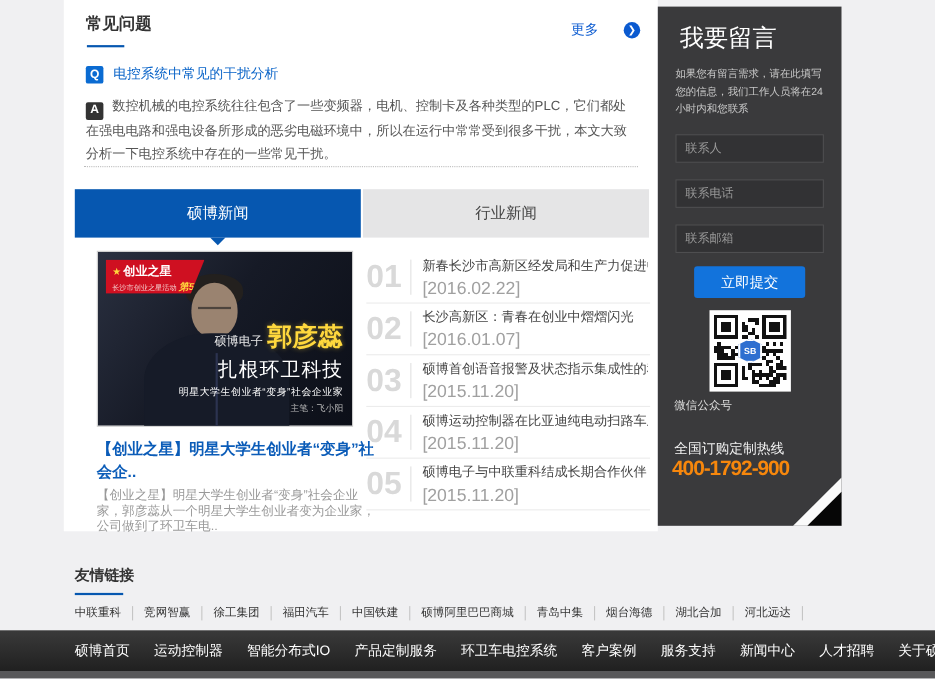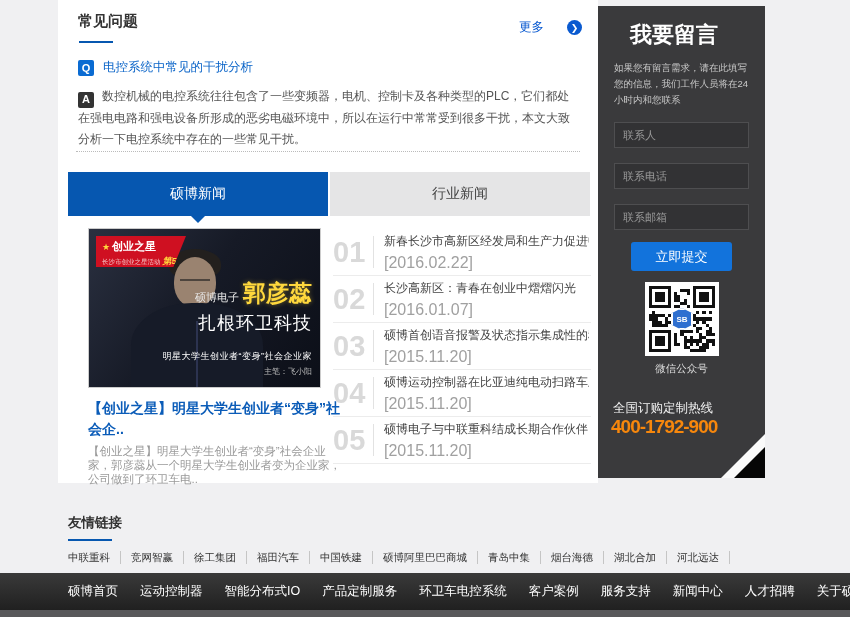--- a/index.html
+++ b/index.html
@@ -40,46 +40,46 @@
   .ph-zip{position:absolute;left:107px;top:92px;width:2px;height:70px;background:#2c3350}
   .ribbon{position:absolute;left:7px;top:7px;width:90px;height:31px;background:#cf1021;clip-path:polygon(0 0,100% 0,86% 100%,0 100%);color:#fff;padding:3px 6px}
   .r1{font-size:11px;font-weight:bold;color:#fff;white-space:nowrap}
   .r1 .star{color:#ffd83d;margin-right:2px;font-size:9px}
   .r2{font-size:6.5px;color:#f3c6c6;white-space:nowrap;margin-top:1px}
   .r2 em{color:#ffd83d;font-style:italic;font-size:9px;font-weight:bold;margin-left:2px}
   .ph-text{position:absolute;right:8px;bottom:10px;text-align:right;color:#fff}
   .ph-text .brand{font-size:11px;color:#e8e8e8;margin-right:4px}
   .ph-text .pname{font-size:23px;font-weight:bold;color:#ffd83d;text-shadow:0 0 5px rgba(255,216,61,.45)}
   .ph-text .l2{font-size:18px;font-weight:normal;letter-spacing:1px;margin-top:2px}
-  .ph-text .l3{font-size:9px;margin-top:15px;letter-spacing:.5px}
+  .ph-text .l3{font-size:9px;margin-top:2px;letter-spacing:.5px}
   .ph-text .l4{font-size:8px;color:#b9b9b9;margin-top:3px}
   .ftitle{position:absolute;left:30px;top:398px;width:254px;font-size:14px;font-weight:bold;color:#0b5cb8;line-height:21px;cursor:pointer}
   .fexcerpt{position:absolute;left:30px;top:444px;width:256px;font-size:11.5px;color:#999;line-height:14px}
 
   
   .nlist{position:absolute;left:275px;top:229px;width:258px;list-style:none}
   .nlist li{display:flex;align-items:center;height:47px;border-bottom:1px solid #ececec;cursor:pointer}
   .num{width:40px;font-size:29px;font-weight:bold;color:#d9d9d9;line-height:1;flex:none}
   .vdiv{width:1px;height:32px;background:#e2e2e2;margin-right:10px;flex:none}
   .ntxt{min-width:0}
   .ntitle{font-size:12px;color:#444;white-space:nowrap;overflow:hidden;max-width:205px}
   .ndate{font-size:16px;color:#a0a0a0;margin-top:4px}
 
   
   .side{position:absolute;left:598px;top:6px;width:167px;height:472px;background:var(--side-bg)}
-  .stitle{position:absolute;left:32px;top:14px;font-size:22px;color:#fff;font-weight:bold}
+  .stitle{position:absolute;left:20px;top:14px;font-size:22px;color:#fff;font-weight:normal}
   .sdesc{position:absolute;left:16px;top:54px;width:137px;font-size:9.5px;color:#c9c9c9;line-height:16px}
   .sinput{position:absolute;left:16px;width:135px;height:26px;background:#323234;border:1px solid #4e4e50;color:#9a9a9a;font-size:11px;padding:2px 8px;font-family:inherit;outline:none}
   .sinput::placeholder{color:#9a9a9a}
   .f0{top:116px}.f1{top:157px}.f2{top:198px}
   .sbtn{position:absolute;left:33px;top:236px;width:101px;height:29px;background:var(--accent-bright);border:none;border-radius:3px;color:#fff;font-size:13px;cursor:pointer;font-family:inherit}
   .qr{position:absolute;left:47px;top:276px;width:74px;height:74px;background:#fff;padding:4px}
   .qr svg{width:66px;height:66px;display:block}
   .qr-logo{position:absolute;left:26px;top:26px;width:22px;height:22px;background:#2e6fd0;clip-path:polygon(50% 0,100% 25%,100% 75%,50% 100%,0 75%,0 25%);color:#fff;font-size:8px;font-weight:bold;display:flex;align-items:center;justify-content:center;border:2px solid #fff}
-  .qr-cap{position:absolute;left:0;top:356px;width:100%;text-align:center;font-size:10.5px;color:#ddd}
+  .qr-cap{position:absolute;left:15px;top:356px;width:100%;font-size:10.5px;color:#ddd}
   .hlabel{position:absolute;left:15px;top:394px;font-size:12.5px;color:#f2f2f2}
   .hnum{position:absolute;left:13px;top:410px;font-size:19px;font-weight:bold;color:var(--orange);letter-spacing:-1px}
   .curl-w{position:absolute;right:0;bottom:0;width:0;height:0;border-bottom:44px solid #fafafa;border-left:44px solid transparent}
   .curl-b{position:absolute;right:0;bottom:0;width:0;height:0;border-bottom:31px solid #060606;border-left:31px solid transparent}
 
   
   .flinks{position:absolute;left:68px;top:514px}
   .flinks h3{font-size:13.5px;font-weight:bold;color:#333}
   .flinks .fl-underline{width:44px;height:2px;background:var(--accent);margin-top:7px}
   .flinks ul{display:flex;list-style:none;margin-top:10px}

